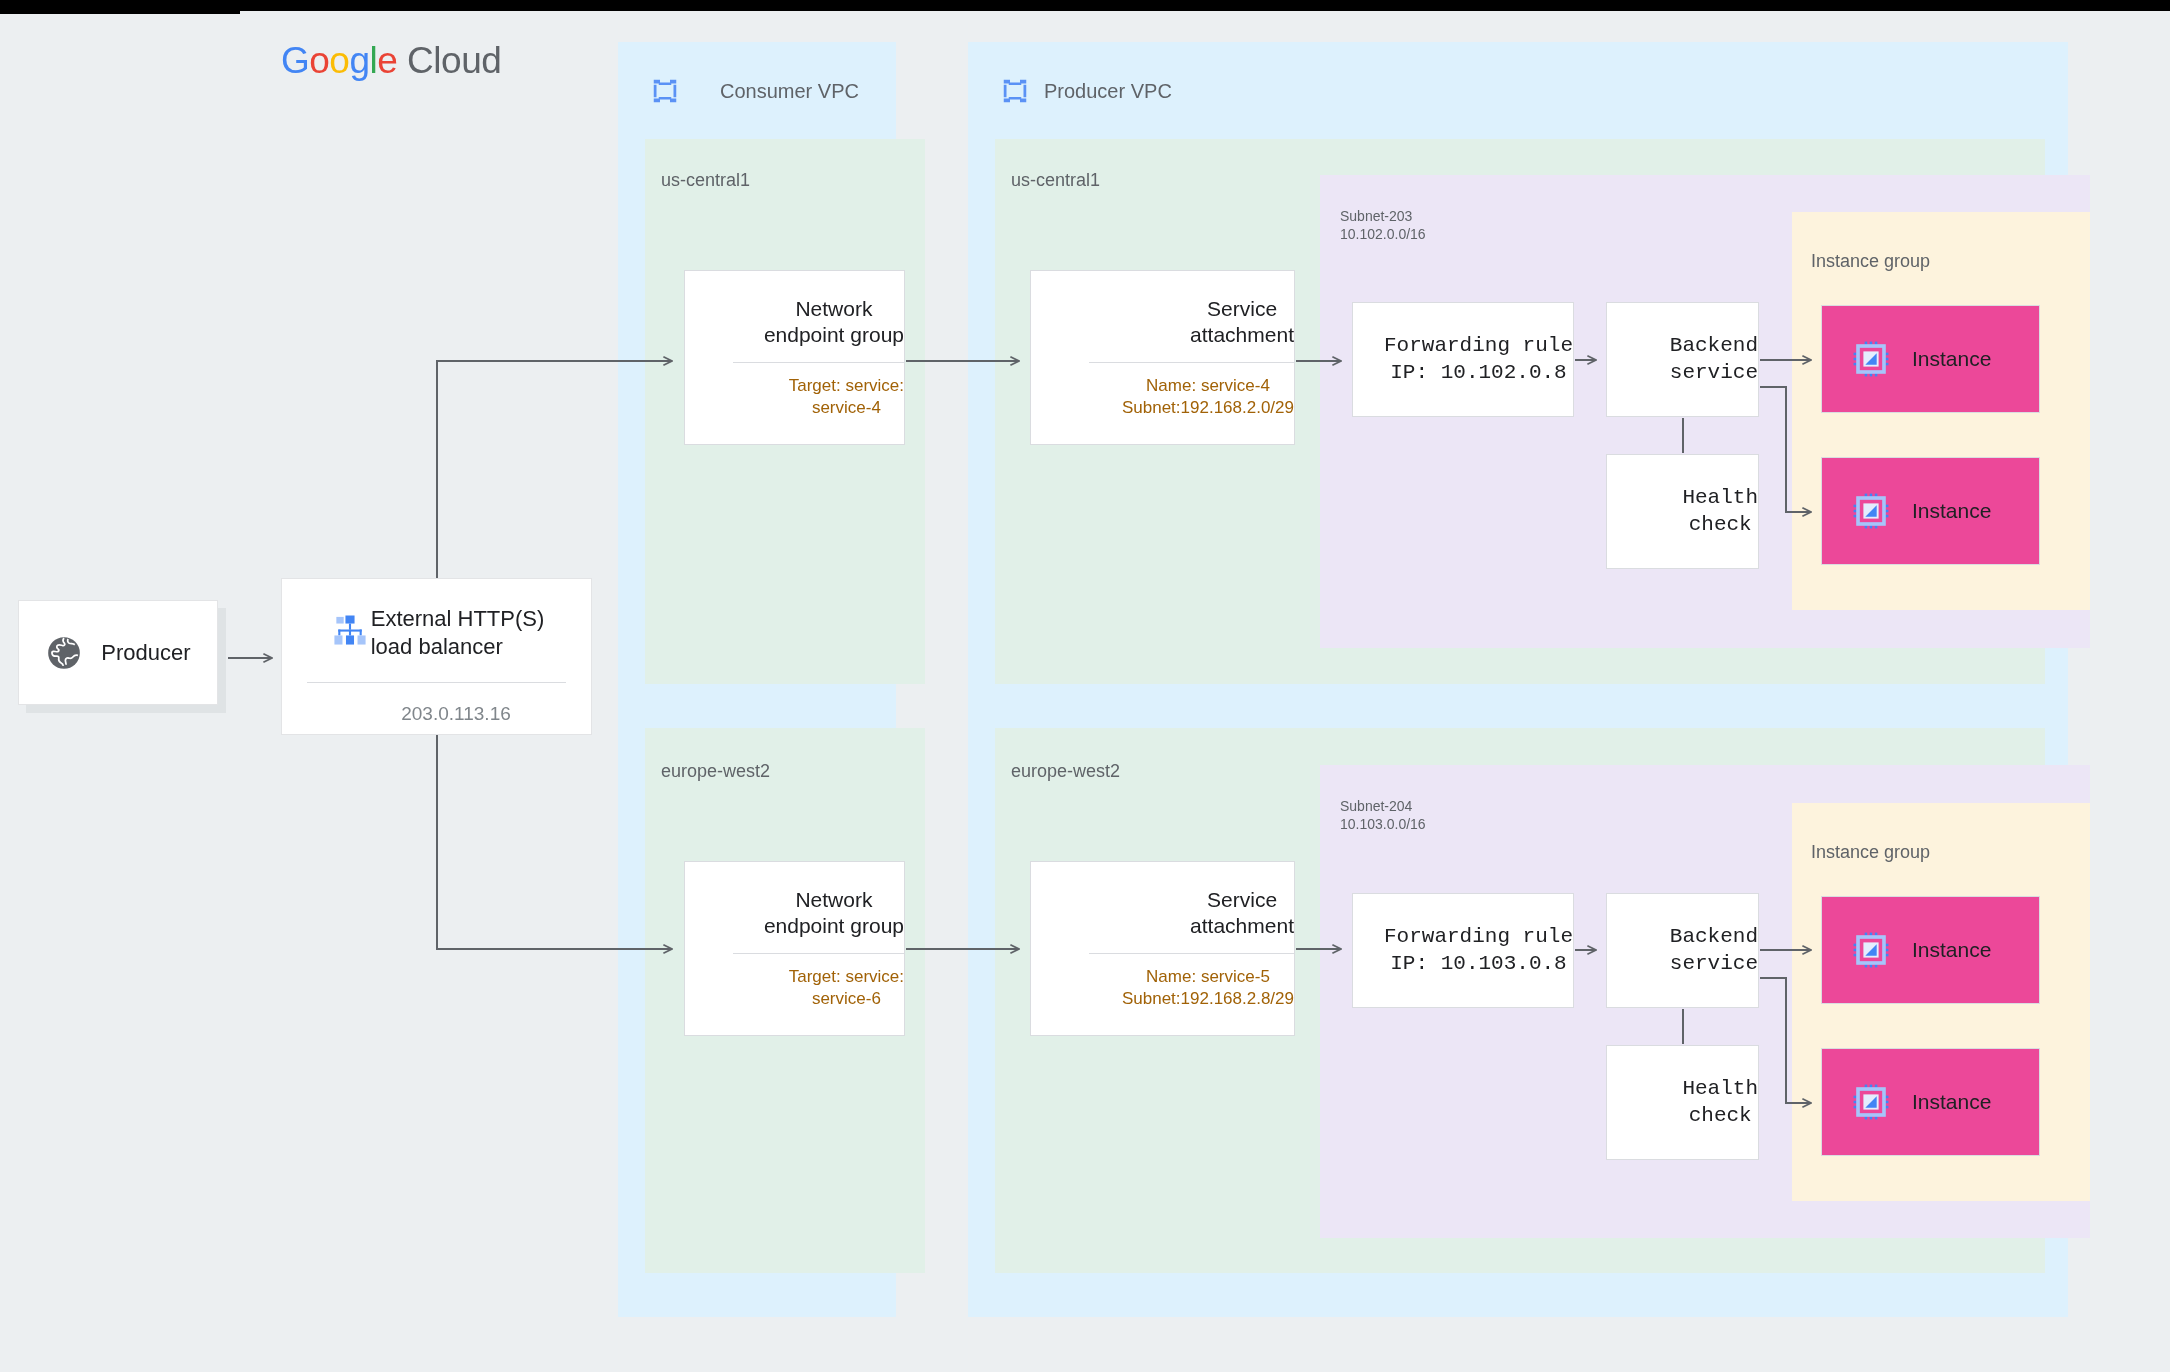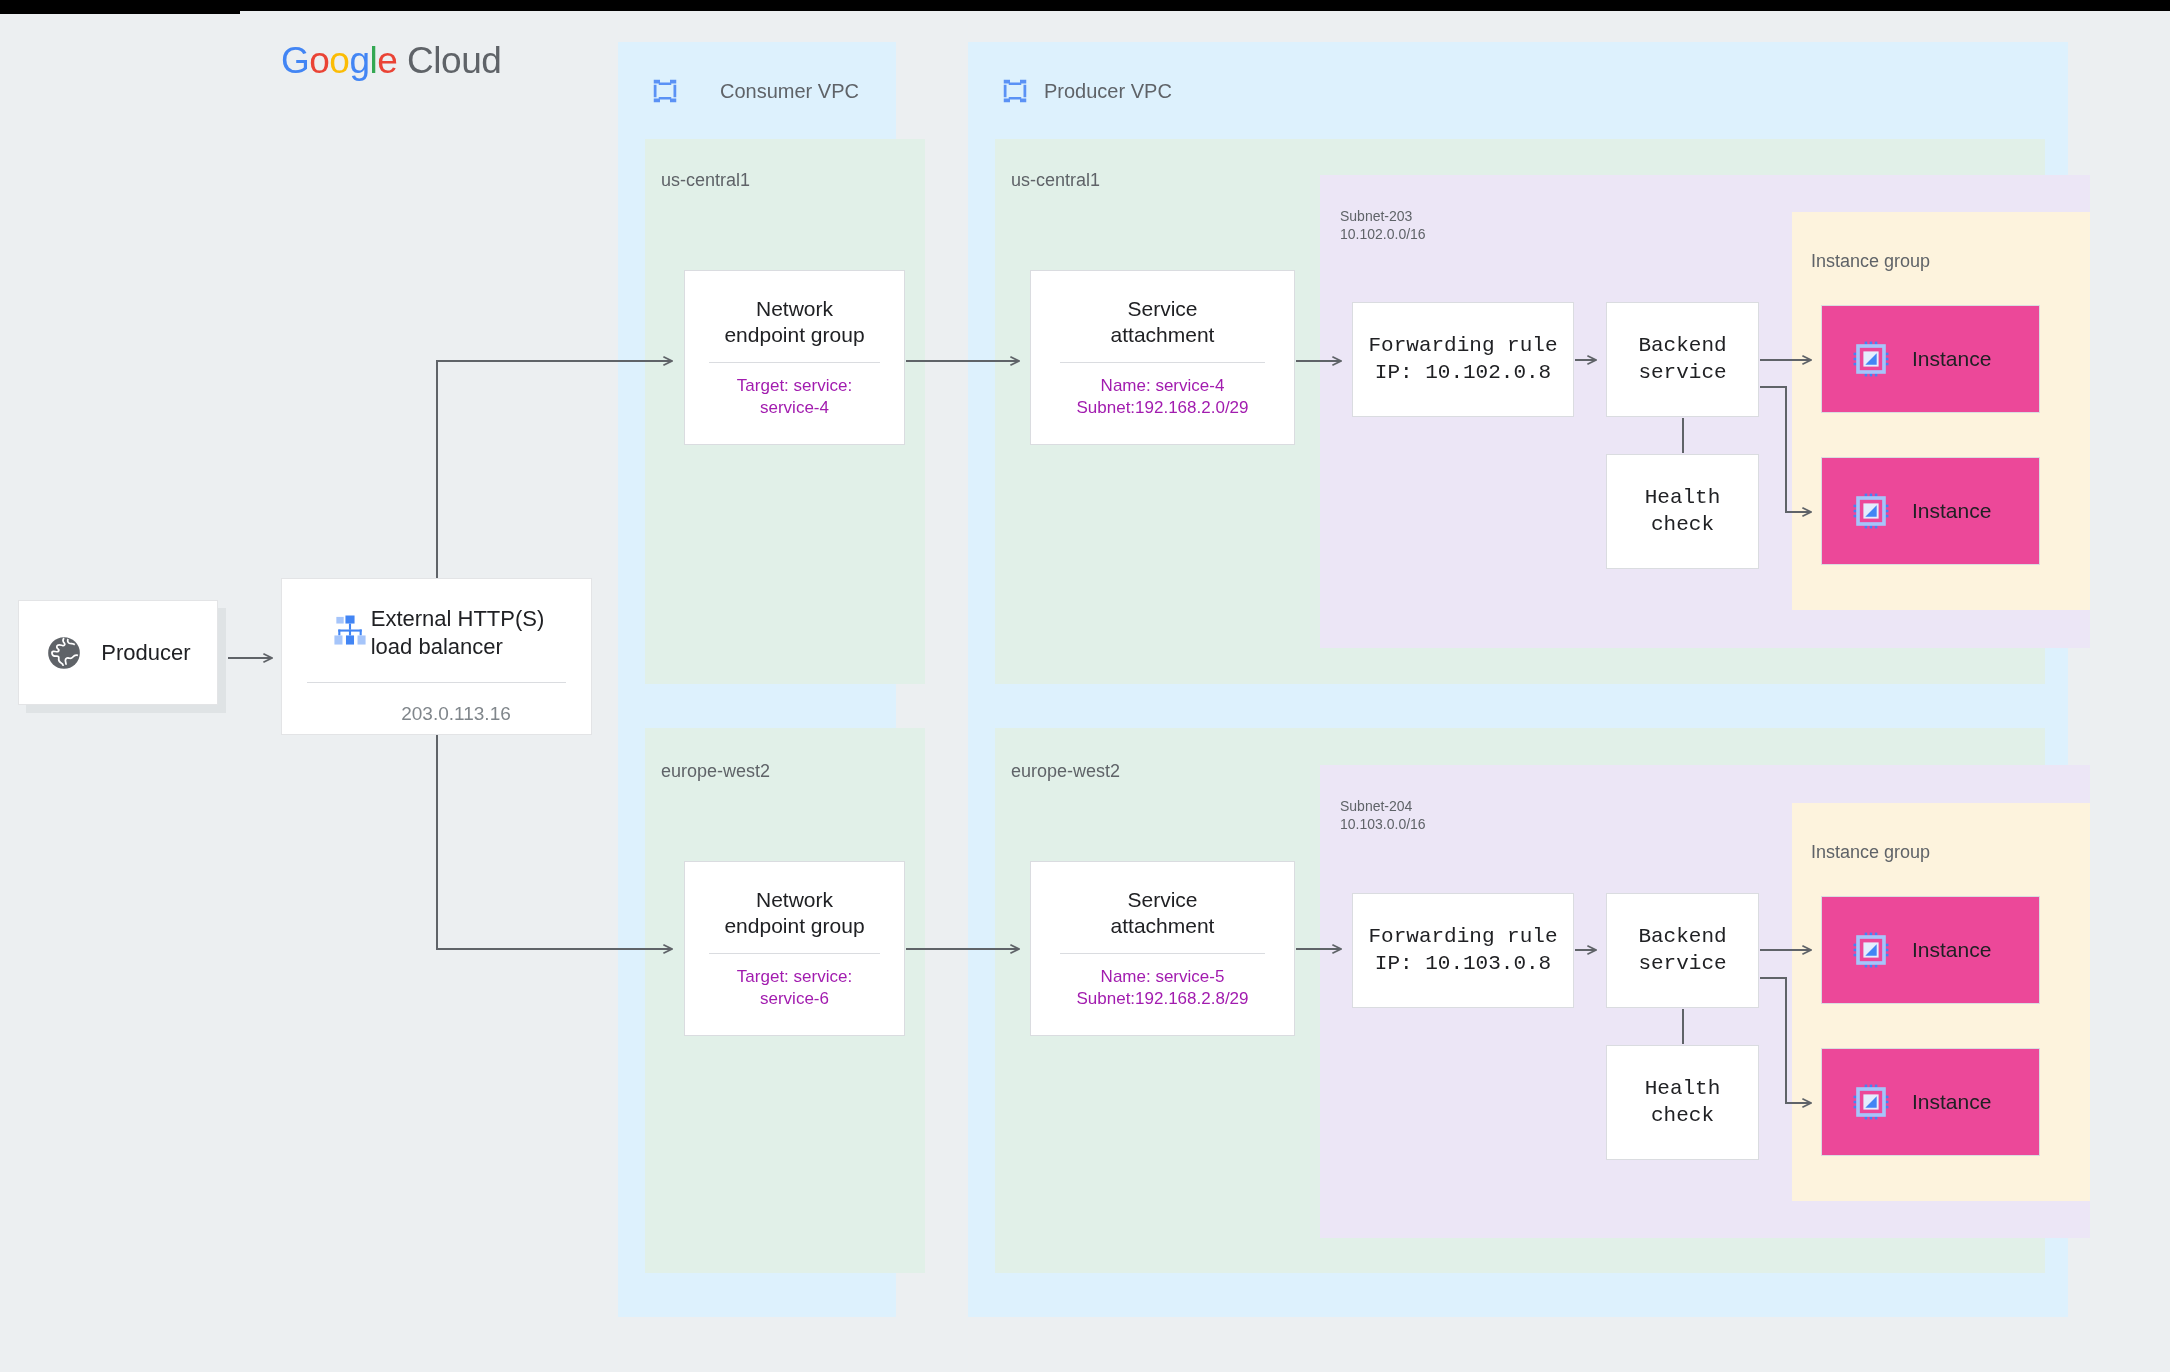--- a/index.html
+++ b/index.html
@@ -30,24 +30,24 @@
   .region-label { position: absolute; font-size: 18px; color: #5f6368; white-space: nowrap; }
 
   .subnet { position: absolute; background: #ece6f6; }
   .subnet-label { position: absolute; font-size: 14px; color: #5f6368; line-height: 1.28; white-space: nowrap; }
 
   .igroup { position: absolute; background: #fdf3dd; }
   .igroup-label { position: absolute; font-size: 18px; color: #5f6368; white-space: nowrap; }
 
   
   .card { position: absolute; background: #fff; border: 1px solid #dadce0;
-          display: flex; flex-direction: column; align-items: center; justify-content: center; }
+          display: flex; flex-direction: column; align-items: flex-end; justify-content: center; }
   .card .title { font-size: 21px; color: #202124; text-align: center; line-height: 1.28; }
   .card .divider { width: 78%; height: 1px; background: #dadce0; margin: 13px 0 12px; }
-  .card .sub { font-size: 17px; color: #a21caf; text-align: center; line-height: 1.3; }
+  .card .sub { font-size: 17px; color: #a16207; text-align: center; line-height: 1.3; }
   .card.plain { justify-content: center; font-family: Liberation Mono, monospace; }
   .card.plain .title { font-size: 21px; }
 
   .card-row { position: absolute; background: #ec4899; border: 1px solid #dadce0;
               display: flex; align-items: center; }
   .card-row .lbl { font-size: 21px; color: #202124; white-space: nowrap; }
 
   .lb-card { position: absolute; background: #fff; border: 1px solid #e3e4e6;
              display: flex; flex-direction: column; align-items: center; }
   .lb-head { display: flex; align-items: center; margin-top: 26px; }

